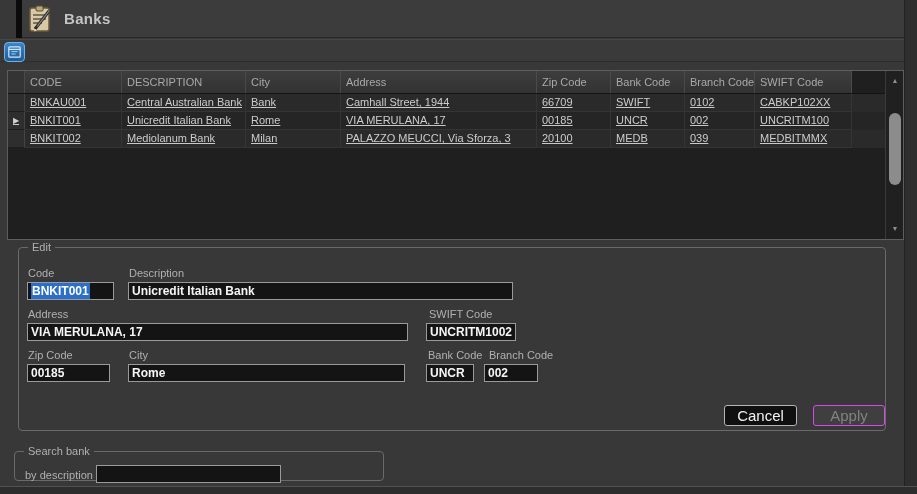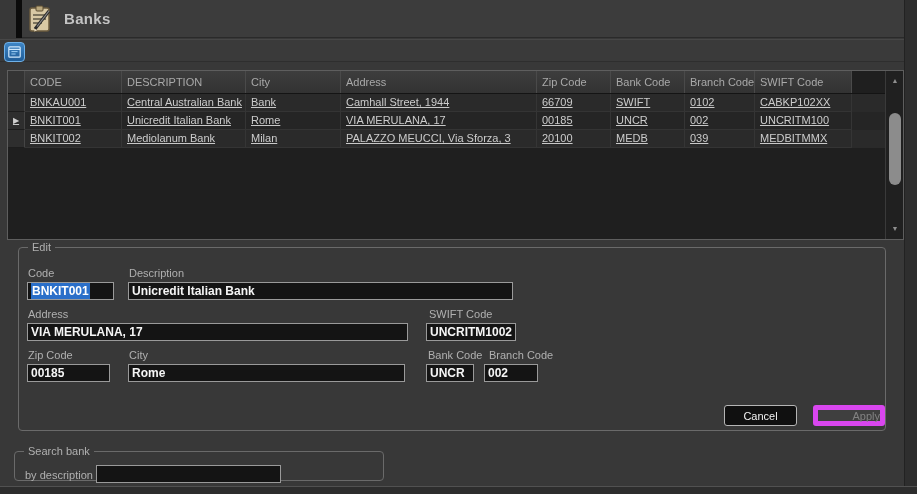--- a/index.html
+++ b/index.html
@@ -108,29 +108,29 @@
     color:#f5f5f5; font-family:"Liberation Sans", sans-serif;
     font-size:12px; font-weight:bold; padding:0 3px; line-height:16px;
   }
   .input-box { display:flex; align-items:center; }
   .input-box .sel {
     background:#2a6fc9; color:#ffffff; padding:0 1px;
   }
   .search-tb { font-weight:normal; }
   
   .btn {
-    position:absolute; height:21px; font-size:11px;
+    position:absolute; height:21px; font-size:15px;
     font-family:"Liberation Sans", sans-serif;
     border-radius:3px; cursor:pointer; text-align:center;
   }
   .btn-cancel {
     background:#101010; border:1px solid #b5b5b5; color:#f2f2f2;
   }
   .btn-apply {
-    background:#3f3f3f; border:5px solid #d946ef; color:#828282; cursor:default;text-align:right;
+    background:#3f3f3f; border:1px solid #d946ef; color:#828282; cursor:default;
   }
   .btn-search {
     background:linear-gradient(#2c2c2c,#1b1b1b); border:1px solid #5a5a5a; color:#cfcfcf;
   }
   
   .right-strip {
     position:absolute; right:0; top:0; width:13px; height:494px;
     background:#2e2e2e; border-left:1px solid #222222;
   }
   .bottom-strip {

